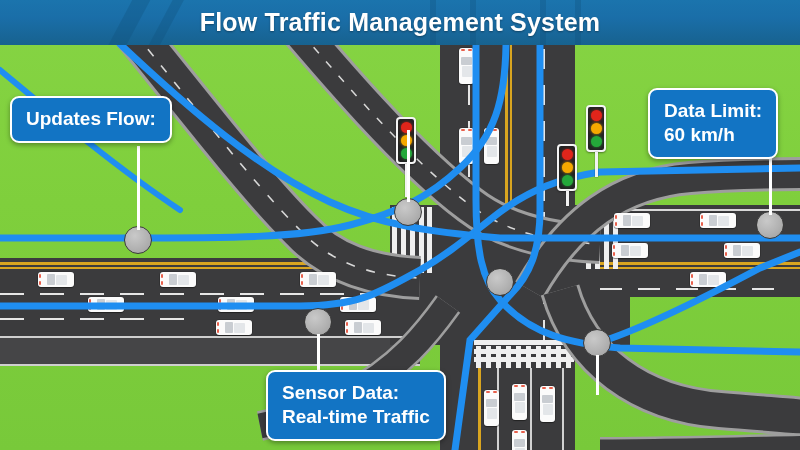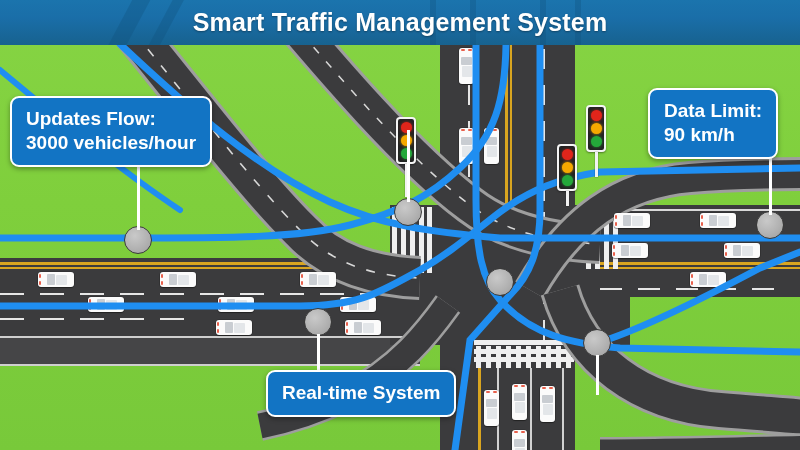--- a/index.html
+++ b/index.html
@@ -450,37 +450,37 @@
     <div class="dot"></div>
     <div class="stem" style="top:26px;height:62px;"></div>
   </div>
   <div class="sensor" style="left:583px;top:329px;width:28px;height:28px;">
     <div class="dot"></div>
     <div class="stem" style="top:26px;height:40px;"></div>
   </div>
 
   <div class="callout c-flow">
     <span class="ln">Updates Flow:</span>
-    <span class="ln">3000 vehicles/hour</span>
   </div>
 
   <div class="callout c-speed">
     <span class="ln">Data Limit:</span>
-    <span class="ln">90 km/h</span>
+    <span class="ln">60 km/h</span>
   </div>
 
   <div class="callout c-sensor">
-    <span class="ln">Real-time System</span>
+    <span class="ln">Sensor Data:</span>
+    <span class="ln">Real-time Traffic</span>
   </div>
 
   <div id="titlebar">
     <div class="tb-art">
       <i style="left:120px;top:-10px;width:16px;height:70px;transform:rotate(28deg);"></i>
       <i style="left:160px;top:-10px;width:10px;height:70px;transform:rotate(28deg);"></i>
       <i style="left:430px;top:0;width:6px;height:45px;"></i>
       <i style="left:470px;top:0;width:6px;height:45px;"></i>
       <i style="left:540px;top:0;width:6px;height:45px;"></i>
       <i style="left:575px;top:0;width:6px;height:45px;"></i>
     </div>
-    <h1>Smart Traffic Management System</h1>
+    <h1>Flow Traffic Management System</h1>
   </div>
 
 </div>
 
 </body></html>

